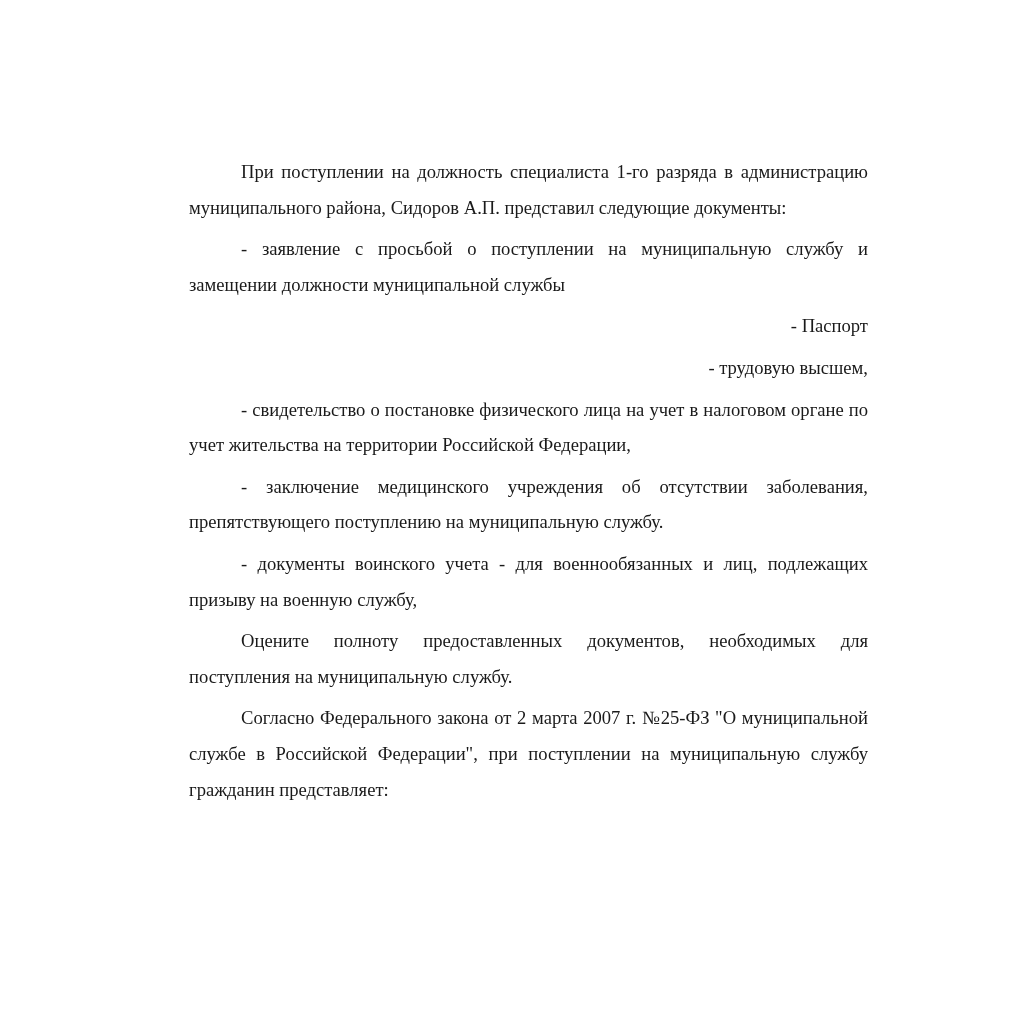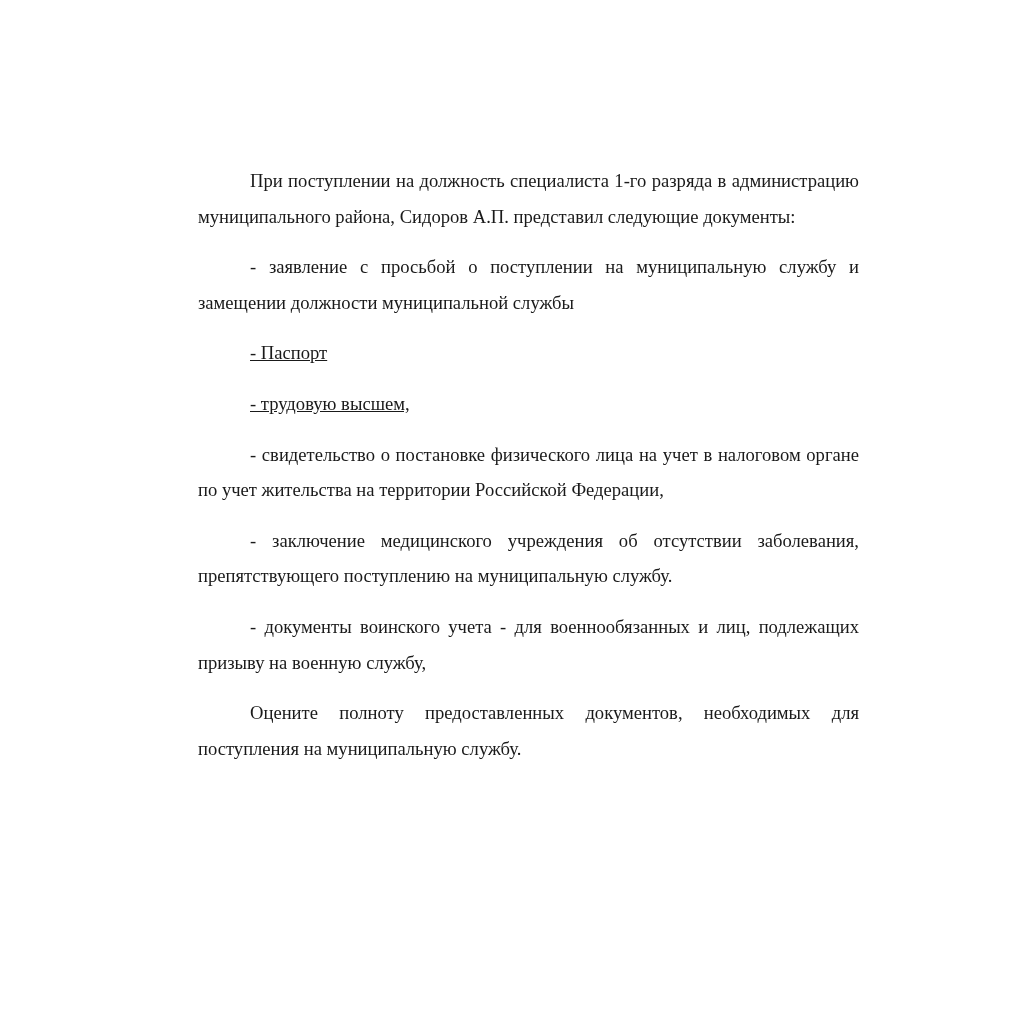--- a/index.html
+++ b/index.html
@@ -17,34 +17,34 @@
       position: absolute;
       left: 183px;
       top: 148px;
       width: 691px;
       font-family: "Liberation Serif", "DejaVu Serif", serif;
       font-size: 18.6px;
       line-height: 35.6px;
       color: #1a1a1a;
     }
     .para {
-      margin: 15px;
+      margin: 6px;
       text-align: justify;
       text-indent: 52px;
     }
     .para.noj {
-      text-align: left;
-      text-decoration: underline;
+      text-align: right;
     }
   </style>
 </head>
 <body>
 
 <div class="page">
   <p class="para">При поступлении на должность специалиста 1-го разряда в администрацию муниципального района, Сидоров А.П. представил следующие документы:</p>
   <p class="para">- заявление с просьбой о поступлении на муниципальную службу и замещении должности муниципальной службы</p>
   <p class="para noj">- Паспорт</p>
   <p class="para noj">- трудовую высшем,</p>
   <p class="para">- свидетельство о постановке физического лица на учет в налоговом органе по учет жительства на территории Российской Федерации,</p>
   <p class="para">- заключение медицинского учреждения об отсутствии заболевания, препятствующего поступлению на муниципальную службу.</p>
   <p class="para">- документы воинского учета - для военнообязанных и лиц, подлежащих призыву на военную службу,</p>
   <p class="para">Оцените полноту предоставленных документов, необходимых для поступления на муниципальную службу.</p>
+  <p class="para">Согласно Федерального закона от 2 марта 2007 г. №25-ФЗ "О муниципальной службе в Российской Федерации", при поступлении на муниципальную службу гражданин представляет:</p>
 </div>
 
 </body></html>

